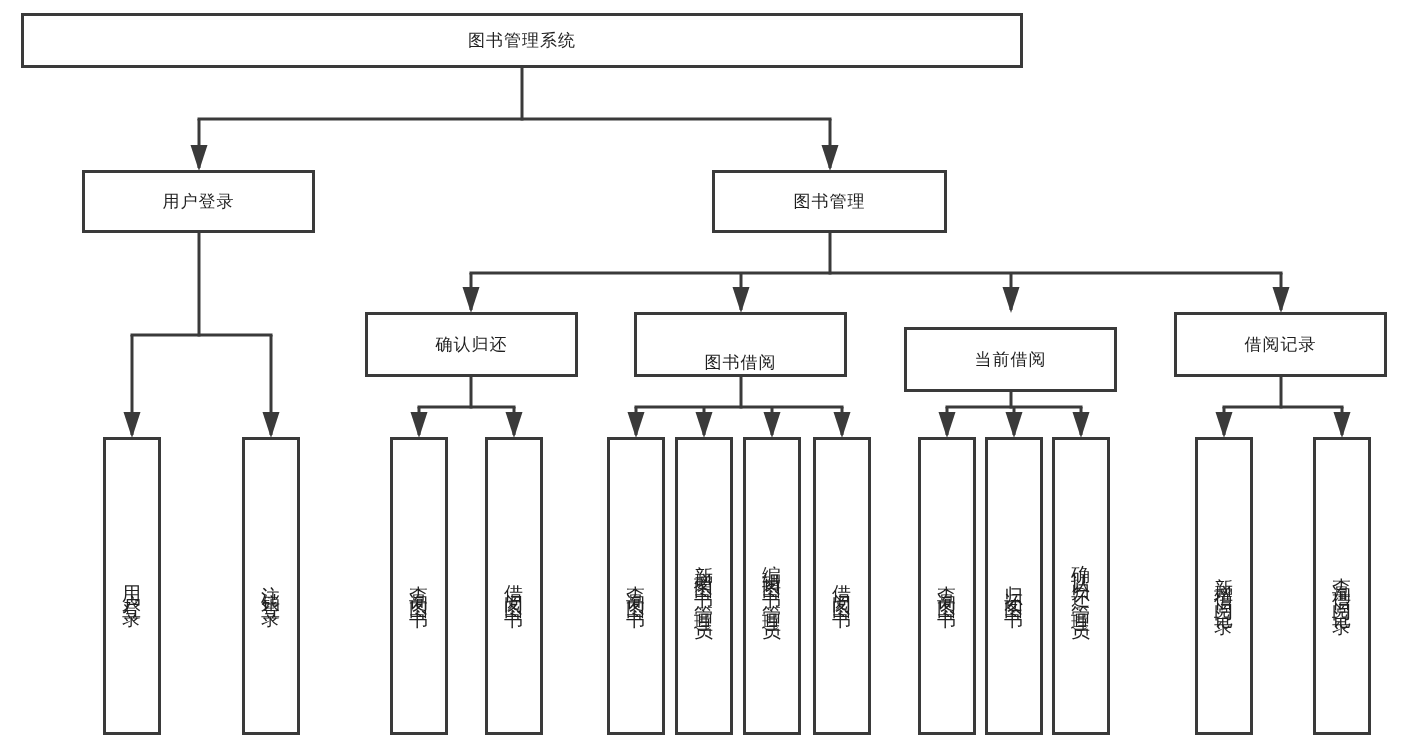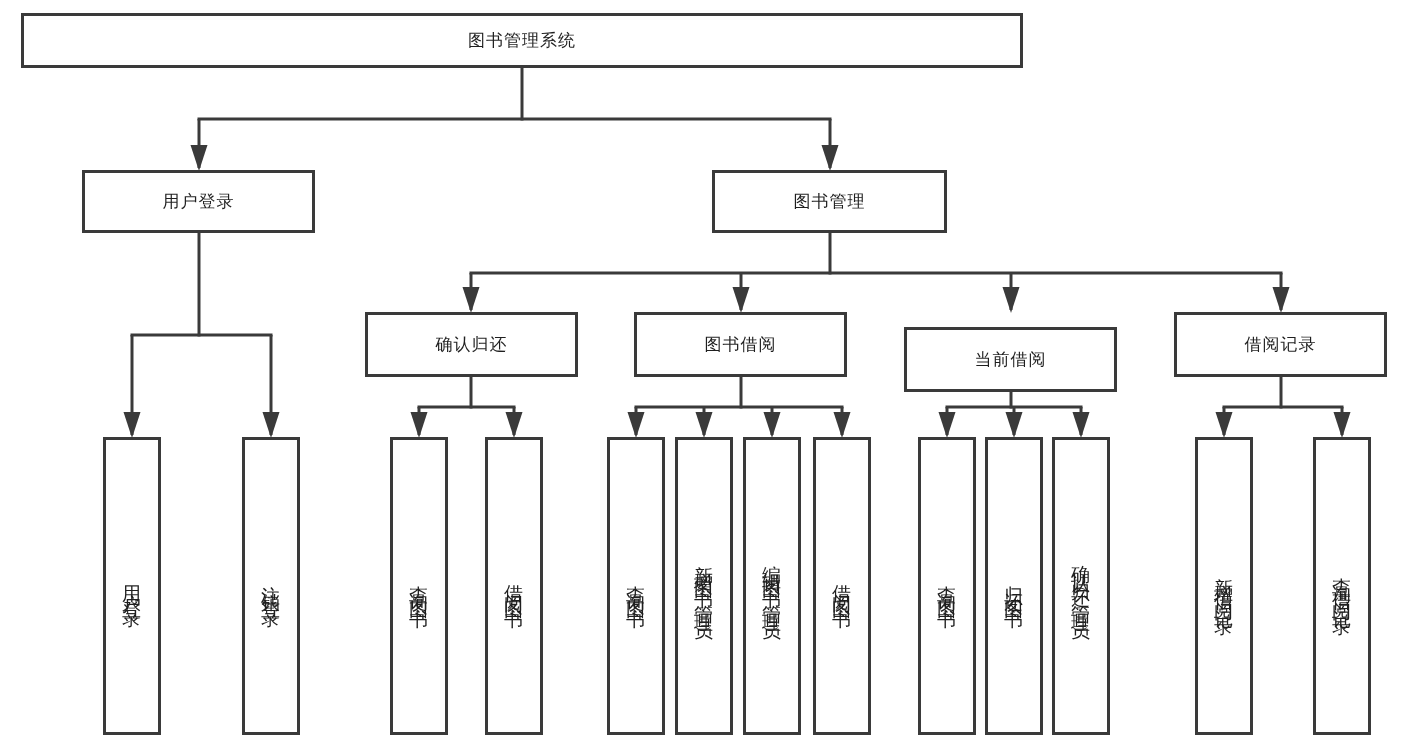--- a/index.html
+++ b/index.html
@@ -33,21 +33,21 @@
     white-space:nowrap;
   }
   
   .b-root{left:21px;top:13px;width:1002px;height:55px;}
   
   .b-login {left:82px; top:170px;width:233px;height:63px;}
   .b-mgmt  {left:712px;top:170px;width:235px;height:63px;}
   
   .b-l3{top:312px;height:65px;width:213px;}
   .b-recommend{left:365px;}
-  .b-borrow   {left:634px;}
+  .b-borrow   {left:634px;align-items:flex-end;}
   .b-current  {left:904px;margin-top:15px;}
   .b-records  {left:1174px;}
   
   .leaf{
     top:437px;height:298px;width:58px;
     font-size:19px;
     letter-spacing:0;
   }
   .leaf .vtext{
     writing-mode:vertical-rl;

